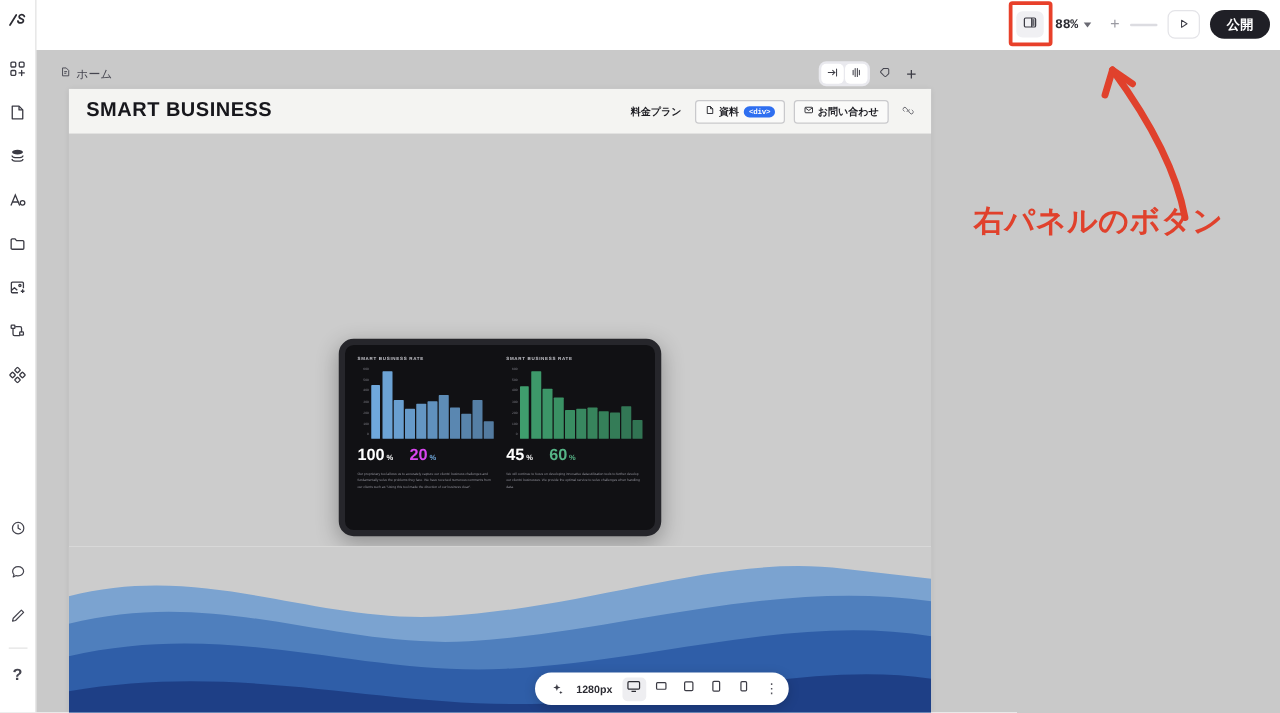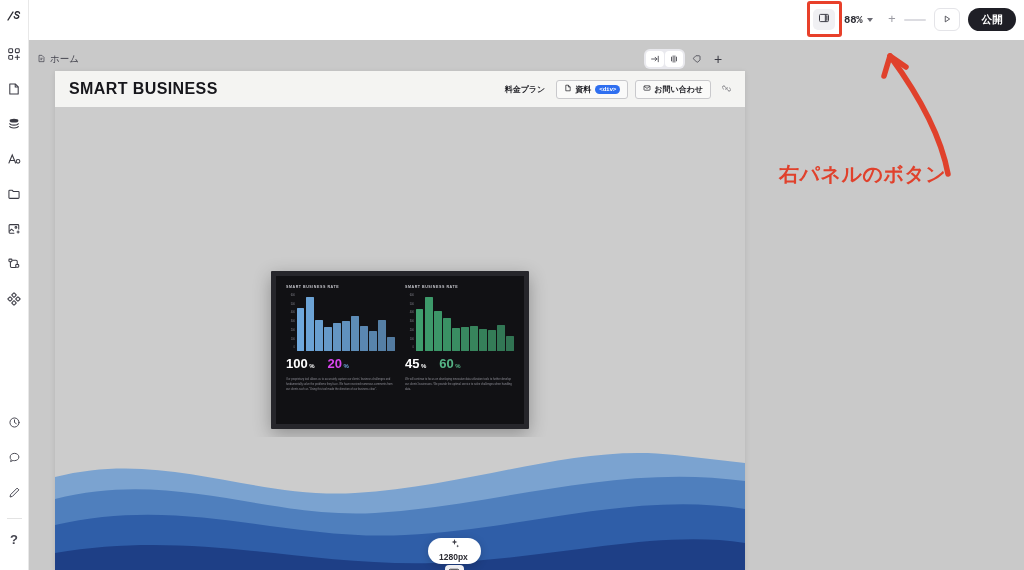--- a/index.html
+++ b/index.html
@@ -76,21 +76,21 @@
   }
   .publish-btn {
     height: 23px; padding: 10px 13px; border-radius: 11.5px;
     background: #1f1f26; color: #ffffff; font-size: 10.5px; font-weight: 600;
     display: flex; align-items: center; justify-content: center;
     margin-left: 6px; cursor: pointer; letter-spacing: 0.3px;
   }
 
   
   .canvas-bar {
-    position: absolute; left: 37px; top: 46px; width: 690px; height: 26px;
+    position: absolute; left: 48px; top: 46px; width: 690px; height: 26px;
     display: flex; z-index: 20;
   }
   .crumb {
     display: flex; align-items: center; gap: 4px;
     font-size: 9.5px; color: #45454f; cursor: pointer;
   }
   .bar-right { margin-left: auto; display: flex; align-items: center; gap: 3px; }
   .seg-group {
     display: flex; align-items: center; gap: 1px;
     background: #e9e9ee; border-radius: 6px; padding: 2px;
@@ -133,21 +133,21 @@
   .link-ico { margin-left: 4px; color: #5b5b63; font-size: 8px; cursor: pointer; }
 
   .hero { position: relative; background: #cccccc; height: 330px; }
   .hero-title {
     text-align: center; padding-top: 88px;
     font-size: 27px; font-weight: 700; color: #101014; letter-spacing: 2px;
   }
   .device {
     position: absolute; left: 50%; transform: translateX(-50%); top: 164px;
     width: 258px; height: 158px; background: #111114;
-    border: 5px solid #26262b; border-radius: 1px;
+    border: 5px solid #26262b; border-radius: 12px;
     box-shadow: 0 5px 18px rgba(0,0,0,.30); padding: 9px 10px 8px;
     display: flex; gap: 10px;
   }
   .dash-col { flex: 1; display: flex; flex-direction: column; }
   .dash-label {
     font-size: 3.6px; font-weight: 700; color: #c6c6cc;
     letter-spacing: 0.55px; margin-bottom: 6px;
   }
   .chart-wrap { display: flex; height: 56px; margin-bottom: 6px; }
   .yaxis {
@@ -170,34 +170,34 @@
     position: absolute; left: 50%; transform: translateX(-50%); top: 29px;
     width: 350px; font-size: 8px; line-height: 2.0; color: #ffffff;
     font-weight: 600; text-align: justify; z-index: 3;
   }
 
   
   .float-bar {
     position: absolute; left: 428px; top: 538px; height: 26px;
     background: #ffffff; border-radius: 13px; z-index: 50;
     box-shadow: 0 2px 9px rgba(0,0,0,.18);
-    display: flex; align-items: center; padding: 0 8px; gap: 3px; flex-direction: column;
+    display: flex; align-items: center; padding: 0 8px; gap: 3px;
   }
   .fb-width { font-size: 8.5px; font-weight: 600; color: #2c2c33; margin: 0 5px 0 3px; }
   .fb-ico {
     width: 19px; height: 19px; border-radius: 4px; cursor: pointer;
     display: flex; align-items: center; justify-content: center; color: #3b3b44;
   }
   .fb-ico.active { background: #eeeef1; }
   .fb-dots { font-size: 11px; color: #55555e; margin-left: 4px; cursor: pointer; line-height: 1; }
 
   
   .annot-text {
     position: absolute; left: 779px; top: 161px; z-index: 60;
-    font-size: 20px; font-weight: 700; color: #e0412c; letter-spacing: 0.5px;
+    font-size: 24px; font-weight: 700; color: #e0412c; letter-spacing: 0.5px;
   }
   .annot-arrow { position: absolute; left: 840px; top: 34px; z-index: 59; }
 </style>
 </head>
 <body>
 
 <div id="app">
 
   <div class="left-rail">
     <div class="rail-logo">

